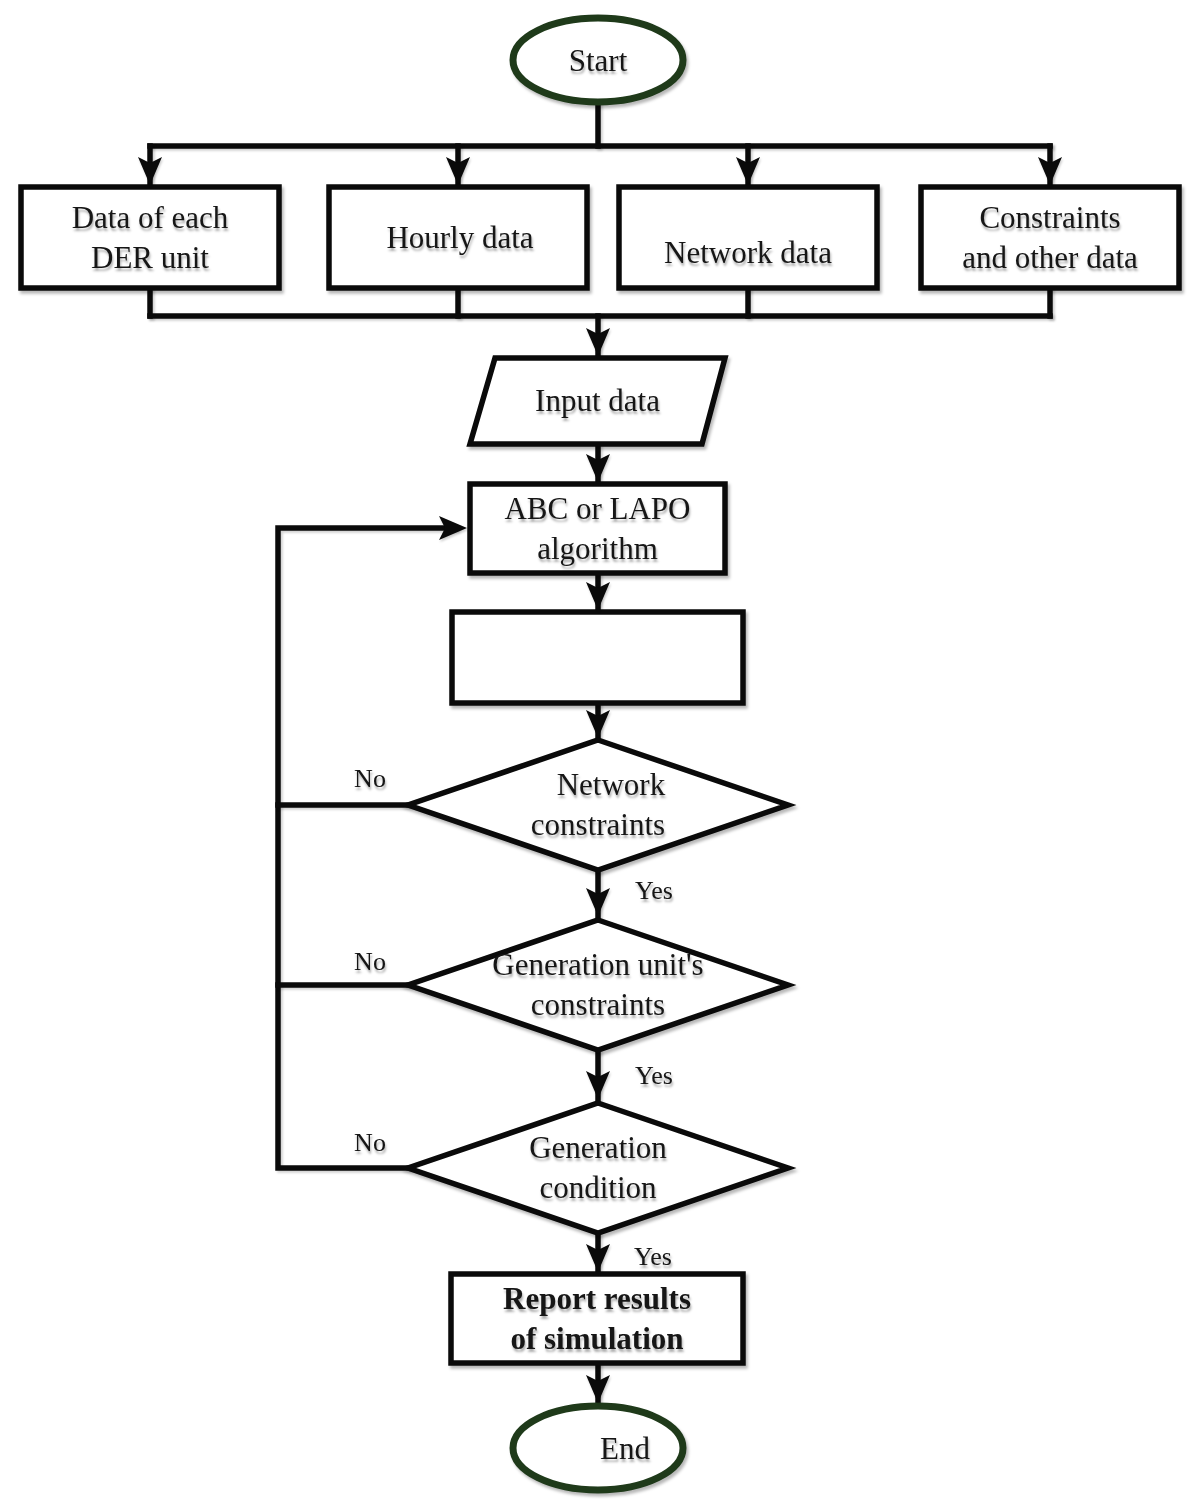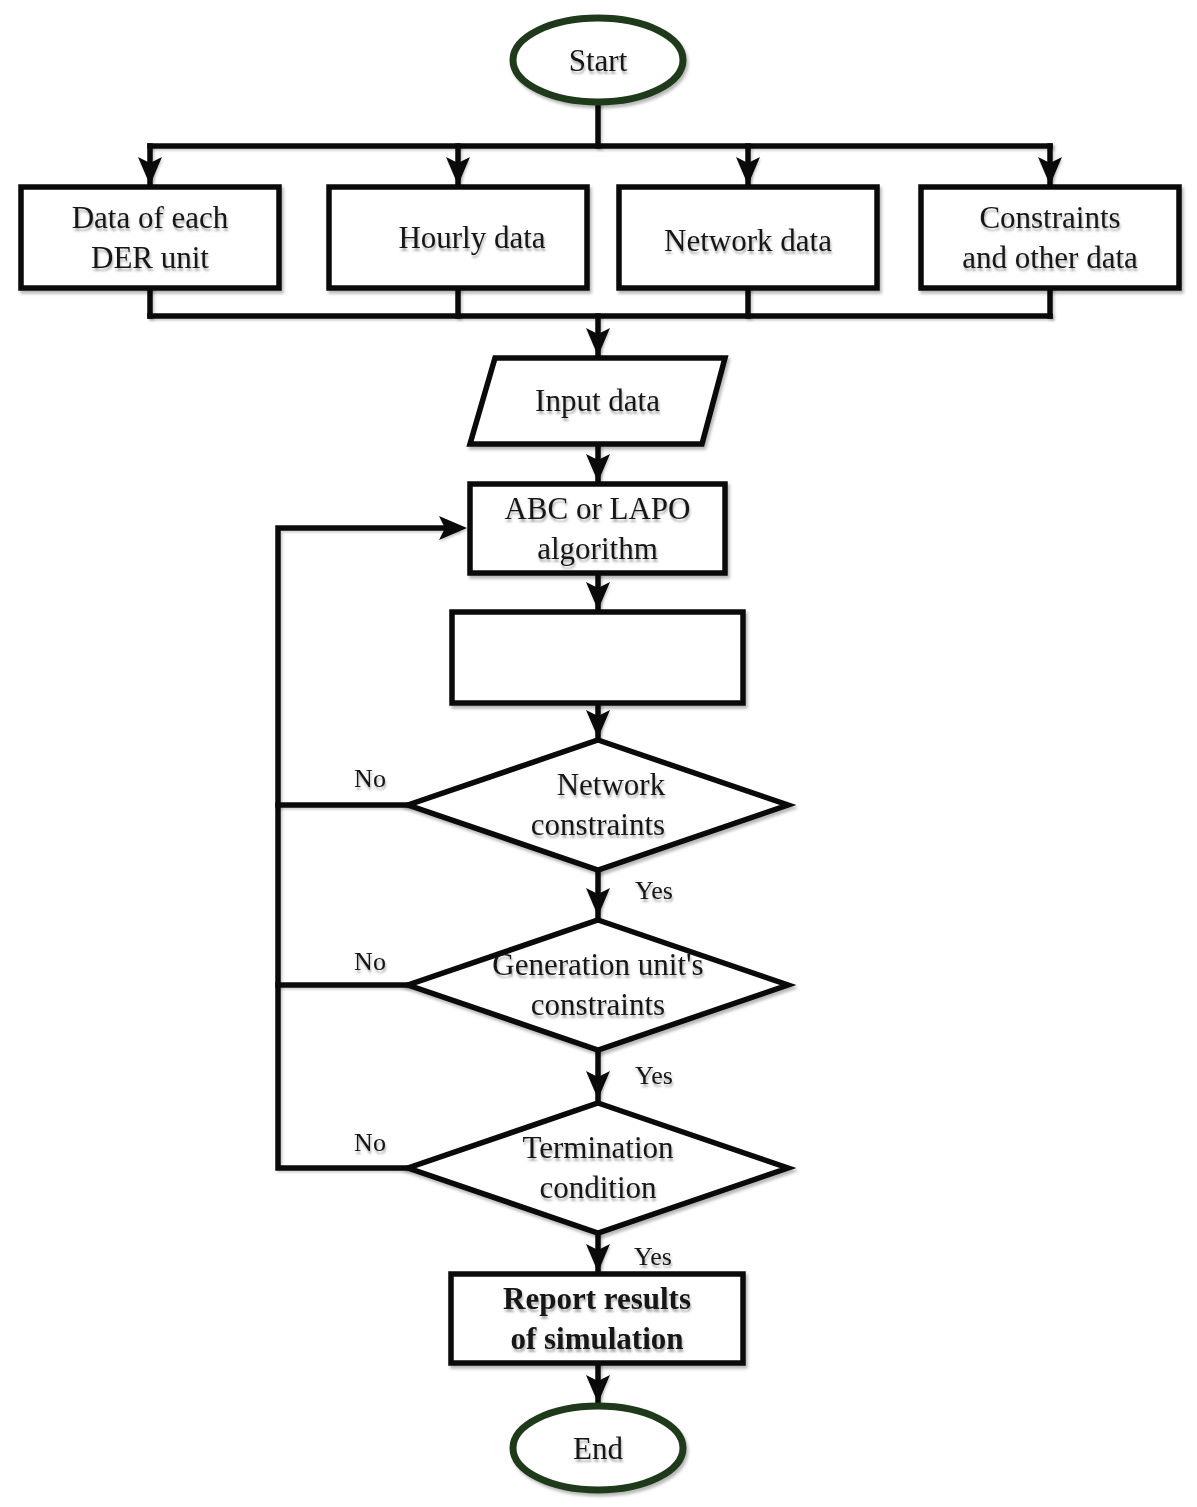--- a/index.html
+++ b/index.html
@@ -124,39 +124,39 @@
     <polygon class="head" points="598,1099 586,1071 598,1077 610,1071"></polygon>
     <polygon class="head" points="598,1272 586,1244 598,1250 610,1244"></polygon>
     <polygon class="head" points="598,1403 586,1375 598,1381 610,1375"></polygon>
     <polygon class="head" points="467,528 439,516 445,528 439,540"></polygon>
   </svg>
 
   <div class="label" style="left:513px; top:18px;  width:170px; height:85px;">Start</div>
 
   <div class="label" style="left:21px;  top:187px; width:258px; height:101px;">Data of each
 DER unit</div>
-  <div class="label" style="left:343px; top:187px; width:258px; height:101px;">Hourly data</div>
-  <div class="label" style="left:619px; top:190px; width:258px; height:101px;">Network data</div>
+  <div class="label" style="left:331px; top:187px; width:258px; height:101px;">Hourly data</div>
+  <div class="label" style="left:619px; top:202px; width:258px; height:101px;">Network data</div>
   <div class="label" style="left:921px; top:187px; width:258px; height:101px;">Constraints
 and other data</div>
 
   <div class="label" style="left:470px; top:358px; width:255px; height:86px;">Input data</div>
   <div class="label" style="left:470px; top:484px; width:255px; height:89px;">ABC or LAPO
 algorithm</div>
 
   <div class="label" style="left:408px; top:740px; width:380px; height:130px;text-align:right;">Network
 constraints</div>
   <div class="label" style="left:408px; top:920px; width:380px; height:130px;">Generation unit's
 constraints</div>
-  <div class="label" style="left:408px; top:1103px; width:380px; height:130px;">Termination
+  <div class="label" style="left:408px; top:1103px; width:380px; height:130px;">Generation
 condition</div>
 
   <div class="label" style="left:451px; top:1274px; width:292px; height:89px;font-weight:bold;">Report results
 of simulation</div>
-  <div class="label" style="left:513px; top:1406px; width:170px; height:85px;text-align:right;">End</div>
+  <div class="label" style="left:540px; top:1406px; width:170px; height:85px;text-align:right;">End</div>
 
   <div class="label edge-label" style="left:325px; top:758px;  width:90px; height:42px;">No</div>
   <div class="label edge-label" style="left:609px; top:870px;  width:90px; height:42px;">Yes</div>
   <div class="label edge-label" style="left:325px; top:941px;  width:90px; height:42px;">No</div>
   <div class="label edge-label" style="left:609px; top:1055px; width:90px; height:42px;">Yes</div>
   <div class="label edge-label" style="left:325px; top:1122px; width:90px; height:42px;">No</div>
   <div class="label edge-label" style="left:608px; top:1236px; width:90px; height:42px;">Yes</div>
 
 </div>
 

